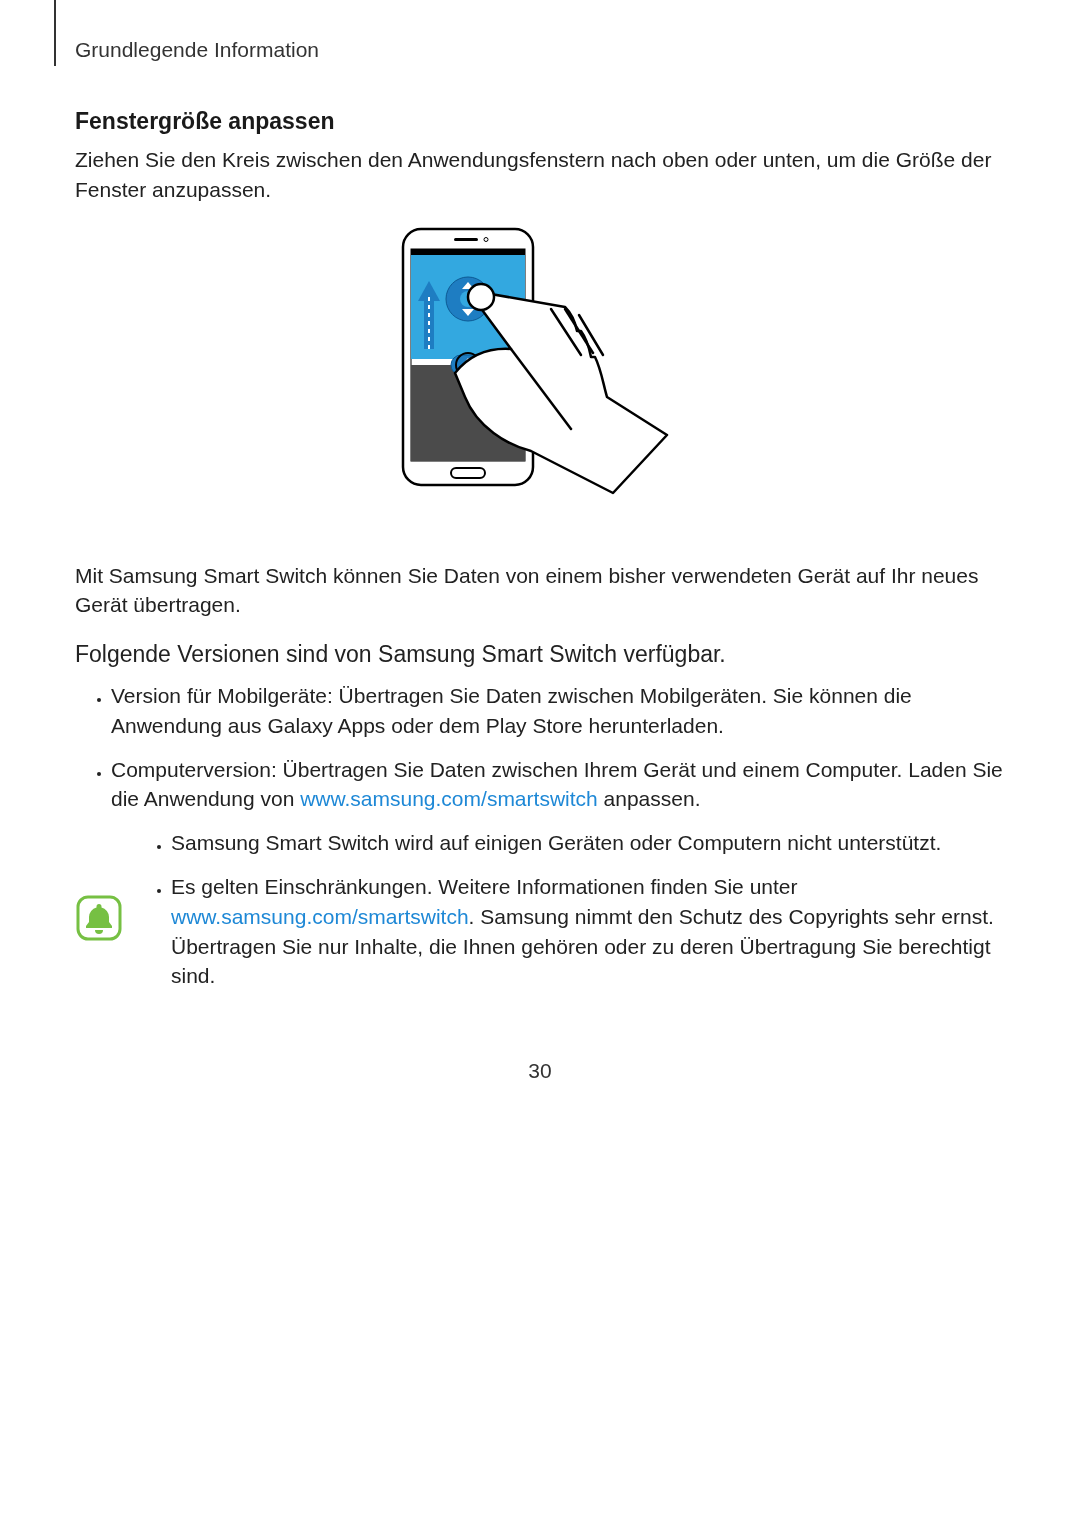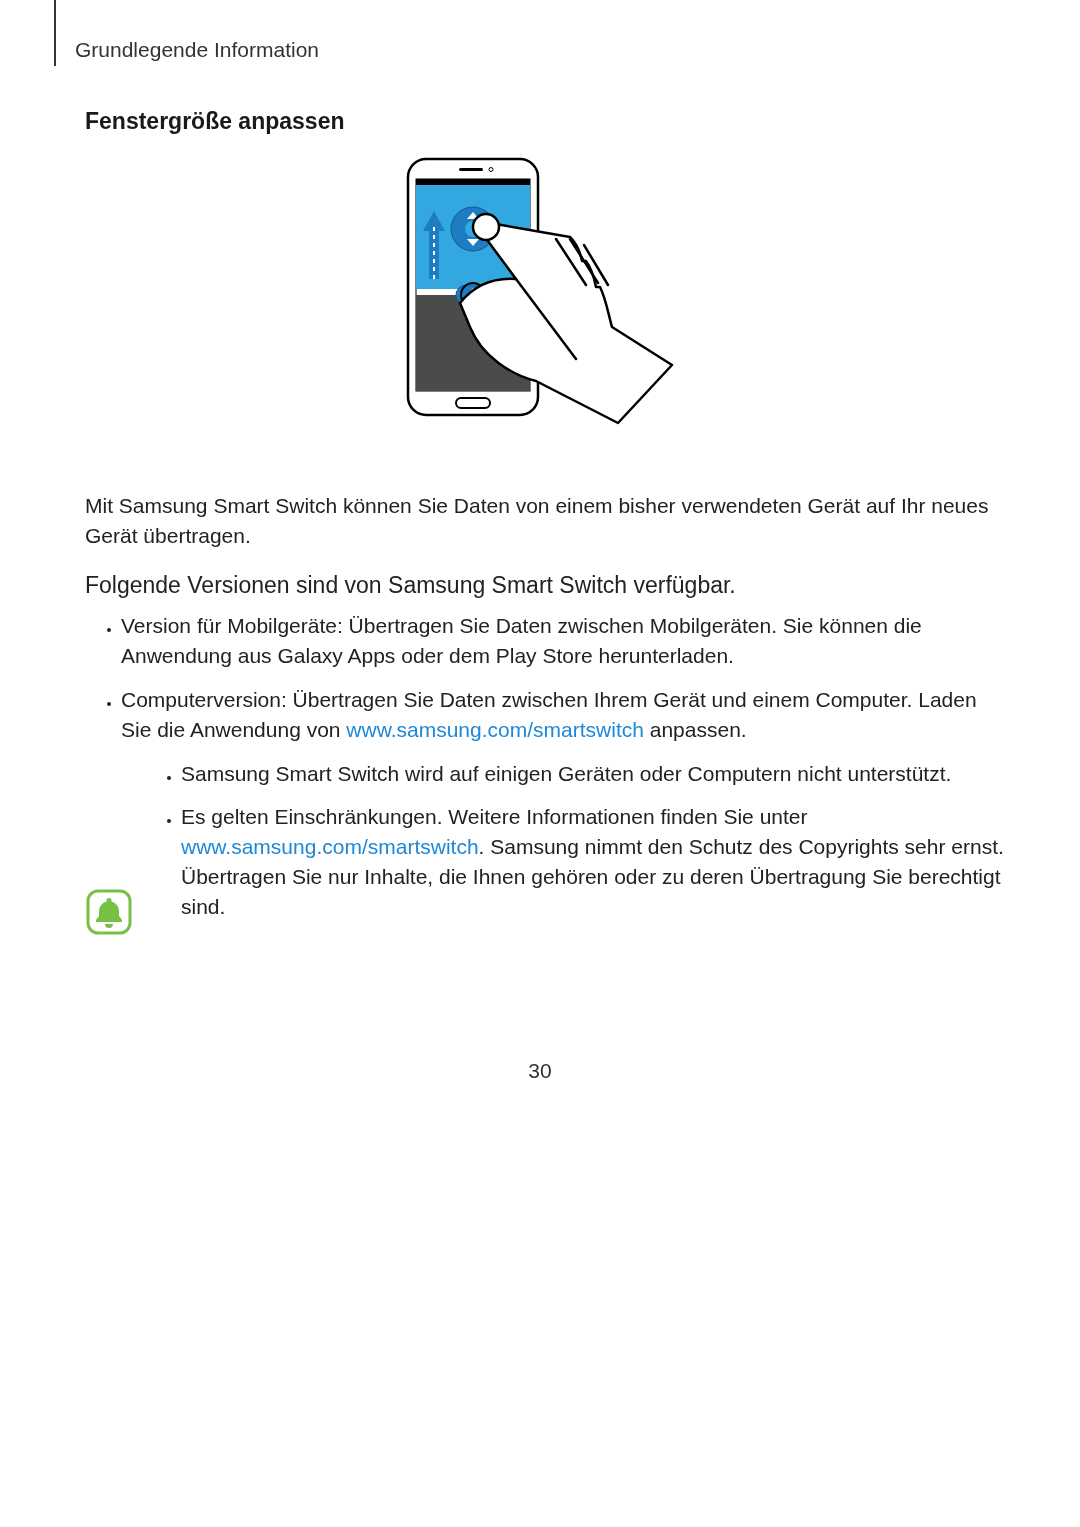--- a/index.html
+++ b/index.html
@@ -12,21 +12,21 @@
   }
   .side-rule{
     position:absolute;left:54px;top:0;width:2px;height:66px;
     background:#333;
   }
   .section-label{
     position:absolute;left:75px;top:38px;
     font-size:21px;color:#333;
   }
   .content{
-    position:absolute;left:75px;right:75px;top:104px;margin-left:10px;
+    position:absolute;left:75px;right:75px;top:104px;
   }
   .sub-h{
     font-weight:700;font-size:23px;color:#1a1a1a;
     margin:4px 0 10px 0;
   }
   .para{
     font-size:21px;line-height:1.42;color:#222;
     margin:0 0 16px 0;
   }
   .para2{
@@ -41,21 +41,21 @@
     margin:0 0 18px 0;letter-spacing:-0.4px;
   }
   ul.bul{margin:0;padding:0 0 0 36px;}
   ul.bul li{
     font-size:21px;line-height:1.42;margin:0 0 14px 0;color:#222;
     list-style:disc;
   }
   ul.bul li::marker{font-size:12px;}
   .bold{font-weight:400;}
   a.link{color:#1E88D6;text-decoration:none;}
-  .note-row{display:flex;align-items:flex-end;margin-top:6px;}
+  .note-row{display:flex;align-items:center;margin-top:6px;}
   .note-icon{flex:0 0 auto;margin-right:12px;margin-top:2px;}
   .note-list{flex:1;}
   .note-list ul{margin:0;padding:0 0 0 36px;}
   .note-list li{
     font-size:21px;line-height:1.42;margin:0 0 14px 0;color:#222;
     list-style:disc;
   }
   .note-list li::marker{font-size:12px;}
   .page-num{
     position:absolute;left:0;right:0;bottom:38px;
@@ -65,20 +65,21 @@
 </head>
 <body>
 
 <div class="page">
   <div class="side-rule"></div>
   <div class="section-label">Grundlegende Information</div>
 
   <div class="content">
 
     <div class="sub-h">Fenstergröße anpassen</div>
+    <p class="para">Ziehen Sie den Kreis zwischen den Anwendungsfenstern nach oben oder unten, um die Größe der Fenster anzupassen.</p>
 
     <svg class="illus" width="298" height="280" viewBox="0 0 298 280">
 
       <rect x="12" y="4" rx="18" ry="18" width="130" height="256" fill="#fff" stroke="#000" stroke-width="2.5"></rect>
 
       <rect x="63" y="13" width="24" height="3" rx="1.5" fill="#000"></rect>
       <circle cx="95" cy="14.5" r="2" fill="none" stroke="#000" stroke-width="1"></circle>
 
       <rect x="60" y="243" width="34" height="10" rx="5" fill="#fff" stroke="#000" stroke-width="2"></rect>
 

